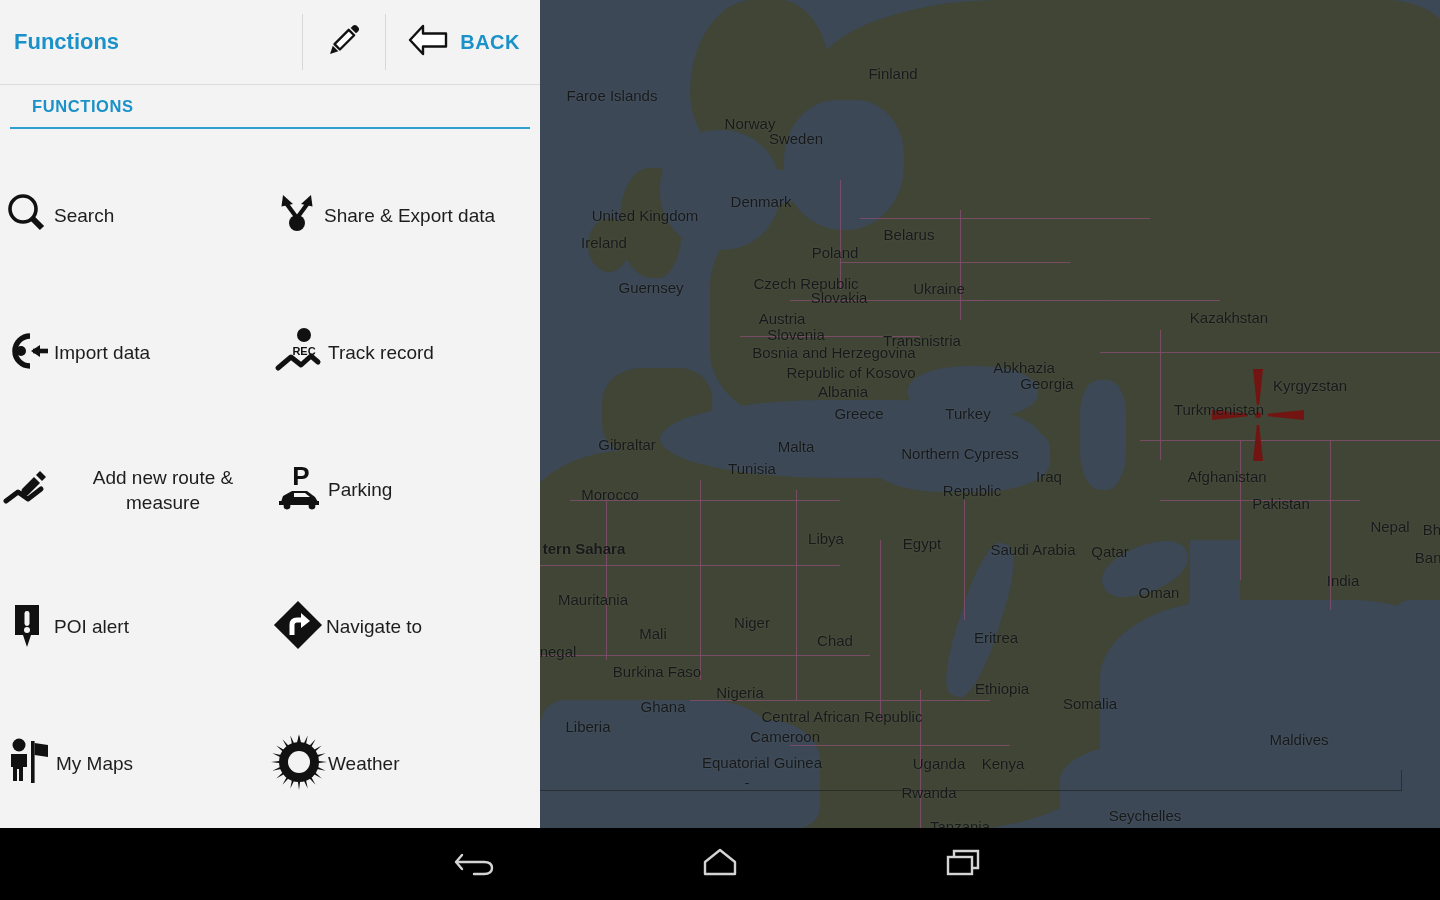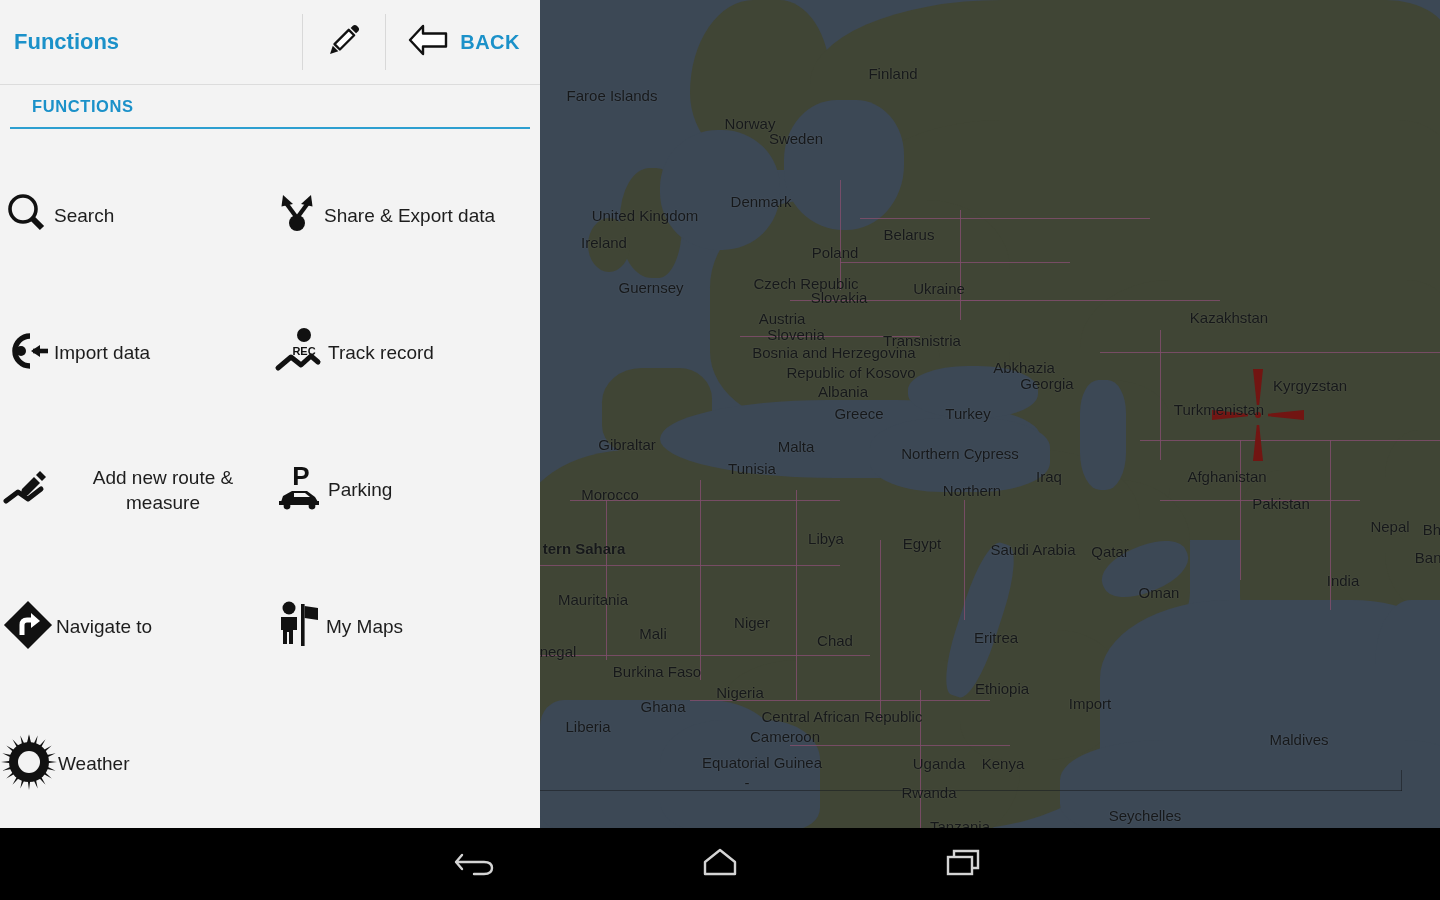--- a/index.html
+++ b/index.html
@@ -208,21 +208,21 @@
         <div class="mlabel" style="left: 319px; top: 414px;">Greece</div>
         <div class="mlabel" style="left: 428px; top: 414px;">Turkey</div>
         <div class="mlabel" style="left: 639px; top: 410px; margin-left: 40px;">Turkmenistan</div>
         <div class="mlabel" style="left: 87px; top: 445px;">Gibraltar</div>
         <div class="mlabel" style="left: 256px; top: 447px;">Malta</div>
         <div class="mlabel" style="left: 420px; top: 454px;">Northern Cypress</div>
         <div class="mlabel" style="left: 687px; top: 477px;">Afghanistan</div>
         <div class="mlabel" style="left: 212px; top: 469px;">Tunisia</div>
         <div class="mlabel" style="left: 509px; top: 477px;">Iraq</div>
         <div class="mlabel" style="left: 741px; top: 504px;">Pakistan</div>
-        <div class="mlabel" style="left: 432px; top: 491px;">Northern</div>
+        <div class="mlabel" style="left: 432px; top: 491px;">Republic</div>
         <div class="mlabel" style="left: 70px; top: 495px;">Morocco</div>
         <div class="mlabel" style="left: 44px; top: 549px; font-weight: bold;">tern Sahara</div>
         <div class="mlabel" style="left: 286px; top: 539px;">Libya</div>
         <div class="mlabel" style="left: 382px; top: 544px;">Egypt</div>
         <div class="mlabel" style="left: 850px; top: 527px;">Nepal</div>
         <div class="mlabel" style="left: 892px; top: 530px;">Bh</div>
         <div class="mlabel" style="left: 493px; top: 550px;">Saudi Arabia</div>
         <div class="mlabel" style="left: 570px; top: 552px;">Qatar</div>
         <div class="mlabel" style="left: 803px; top: 581px;">India</div>
         <div class="mlabel" style="left: 894px; top: 558px;">Bangl</div>
@@ -231,21 +231,21 @@
         <div class="mlabel" style="left: 212px; top: 623px;">Niger</div>
         <div class="mlabel" style="left: 113px; top: 634px;">Mali</div>
         <div class="mlabel" style="left: 295px; top: 641px;">Chad</div>
         <div class="mlabel" style="left: 456px; top: 638px;">Eritrea</div>
         <div class="mlabel" style="left: 18px; top: 652px;">negal</div>
         <div class="mlabel" style="left: 117px; top: 672px;">Burkina Faso</div>
         <div class="mlabel" style="left: 200px; top: 693px;">Nigeria</div>
         <div class="mlabel" style="left: 462px; top: 689px;">Ethiopia</div>
         <div class="mlabel" style="left: 123px; top: 707px;">Ghana</div>
         <div class="mlabel" style="left: 302px; top: 717px;">Central African Republic</div>
-        <div class="mlabel" style="left: 550px; top: 704px;">Import</div>
+        <div class="mlabel" style="left: 550px; top: 704px;">Somalia</div>
         <div class="mlabel" style="left: 245px; top: 737px;">Cameroon</div>
         <div class="mlabel" style="left: 759px; top: 740px;">Maldives</div>
         <div class="mlabel" style="left: 48px; top: 727px;">Liberia</div>
         <div class="mlabel" style="left: 222px; top: 763px;">Equatorial Guinea</div>
         <div class="mlabel" style="left: 207px; top: 783px;">-</div>
         <div class="mlabel" style="left: 399px; top: 764px;">Uganda</div>
         <div class="mlabel" style="left: 463px; top: 764px;">Kenya</div>
         <div class="mlabel" style="left: 389px; top: 793px;">Rwanda</div>
         <div class="mlabel" style="left: 605px; top: 816px;">Seychelles</div>
         <div class="mlabel" style="left: 420px; top: 827px;">Tanzania</div>
@@ -348,20 +348,30 @@
             <path d="M11 41 L13 35 L22 30 L37 30 L45 36 L48 41 Z" fill="#111"></path>
             <rect x="9" y="40" width="40" height="4" fill="#111"></rect>
             <circle cx="17" cy="45" r="3.4" fill="#111"></circle>
             <circle cx="42" cy="45" r="3.4" fill="#111"></circle>
             <path d="M24 32 L35 32 L40 36 L24 36 Z" fill="#f3f3f3"></path>
           </svg>
         </div>
         <div class="lbl">Parking</div>
       </div>
 
+      <div class="cell">
+        <div class="ico">
+          <svg width="54" height="56" viewBox="0 0 54 56" aria-hidden="true">
+            <path d="M15 8 L39 8 L39 38 L31 38 L27 50 L23 38 L15 38 Z" fill="#111"></path>
+            <rect x="24.5" y="14" width="5" height="15" rx="2.4" fill="#f3f3f3"></rect>
+            <circle cx="27" cy="33" r="3" fill="#f3f3f3"></circle>
+          </svg>
+        </div>
+        <div class="lbl">POI alert</div>
+      </div>
 
       <div class="cell">
         <div class="ico">
           <svg width="56" height="56" viewBox="0 0 56 56" aria-hidden="true">
             <rect x="28" y="4" width="34" height="34" transform="rotate(45 28 4)" fill="#111"></rect>
             <path d="M22 38 L22 28 Q22 23 27 23 L33 23" fill="none" stroke="#fff" stroke-width="5" stroke-linecap="butt"></path>
             <path d="M31 16 L40 24 L31 31 Z" fill="#fff"></path>
           </svg>
         </div>
         <div class="lbl">Navigate to</div>

